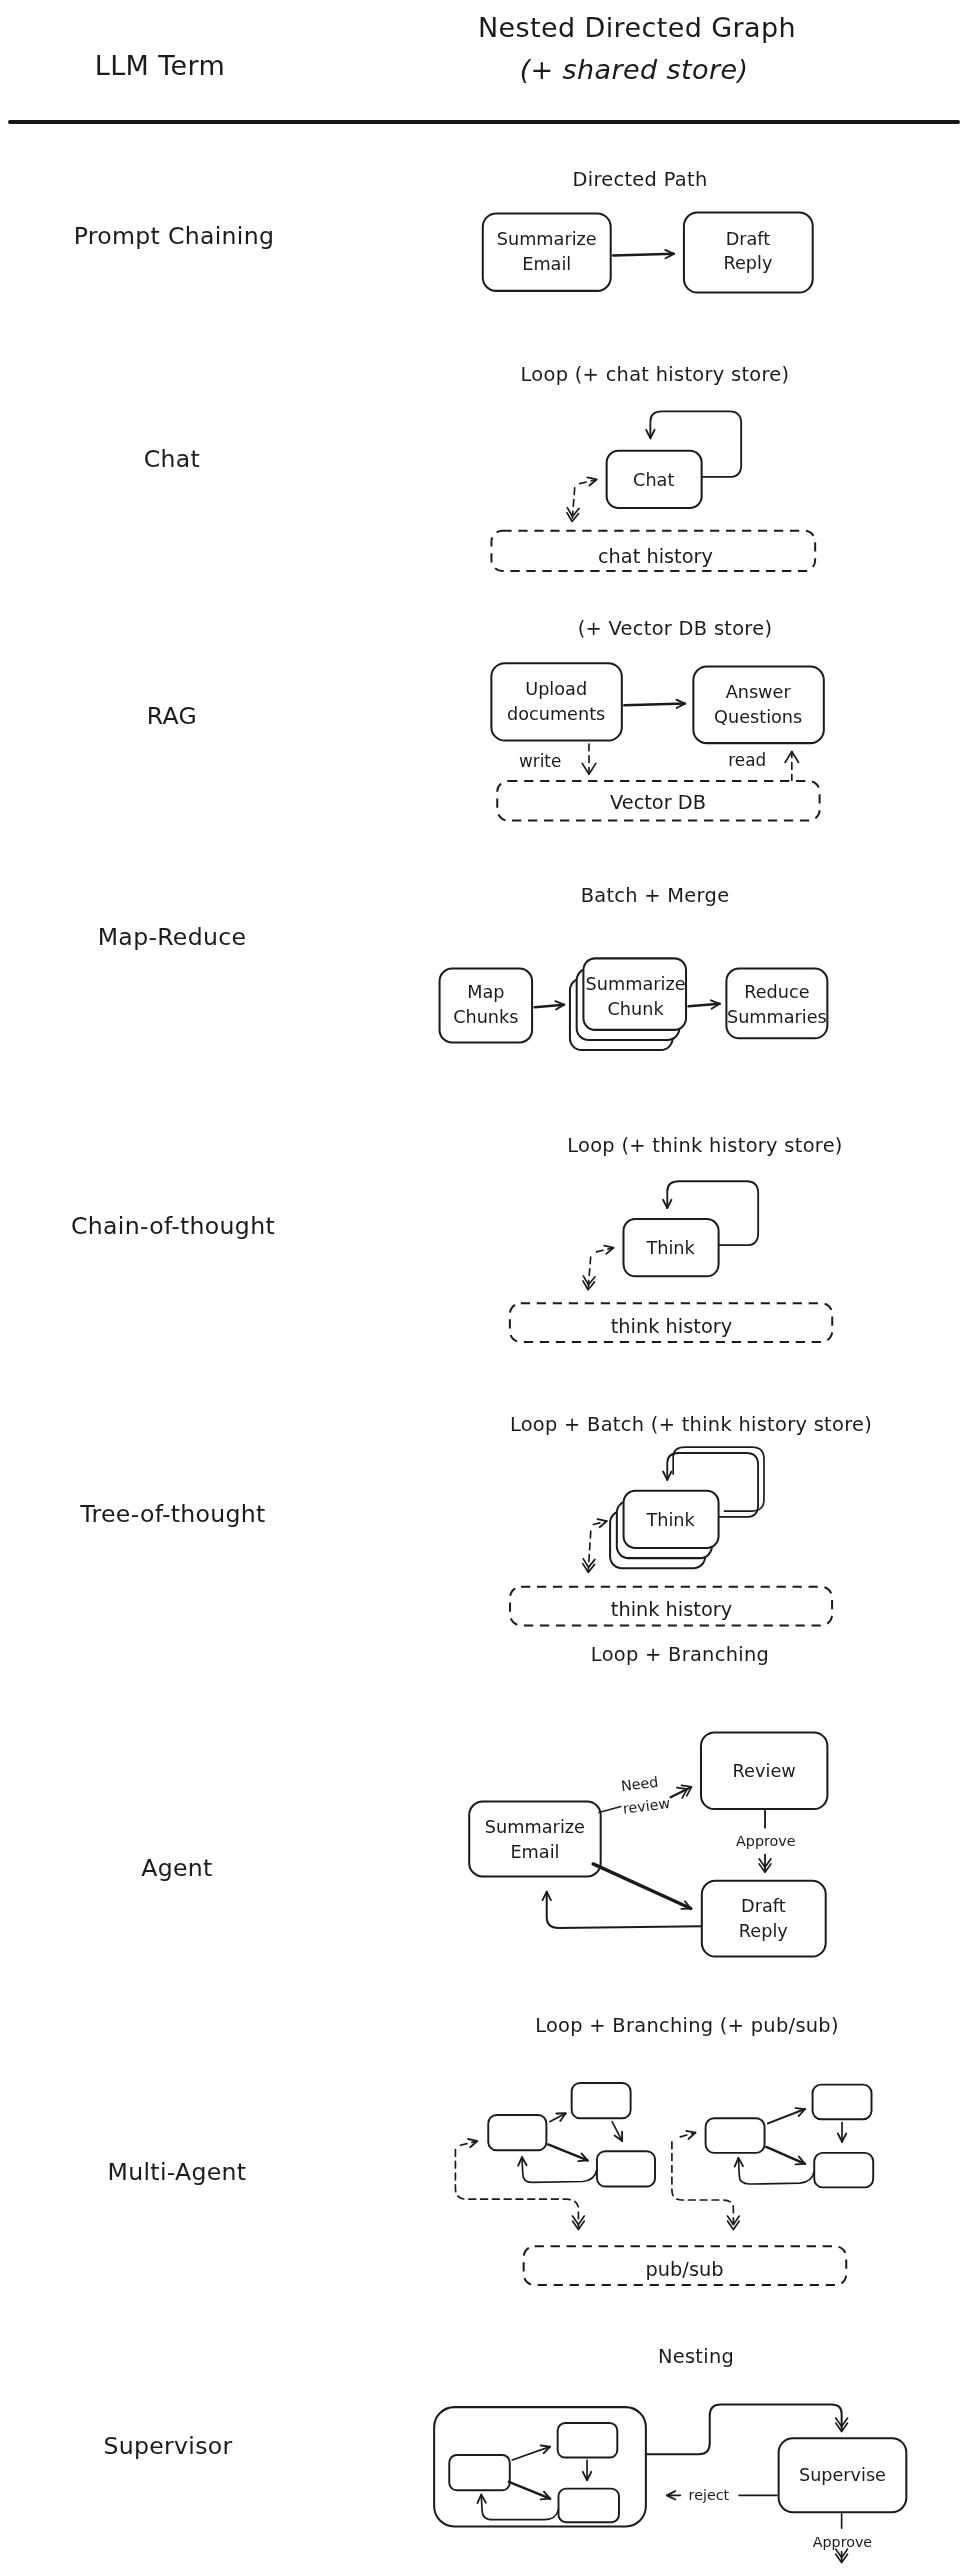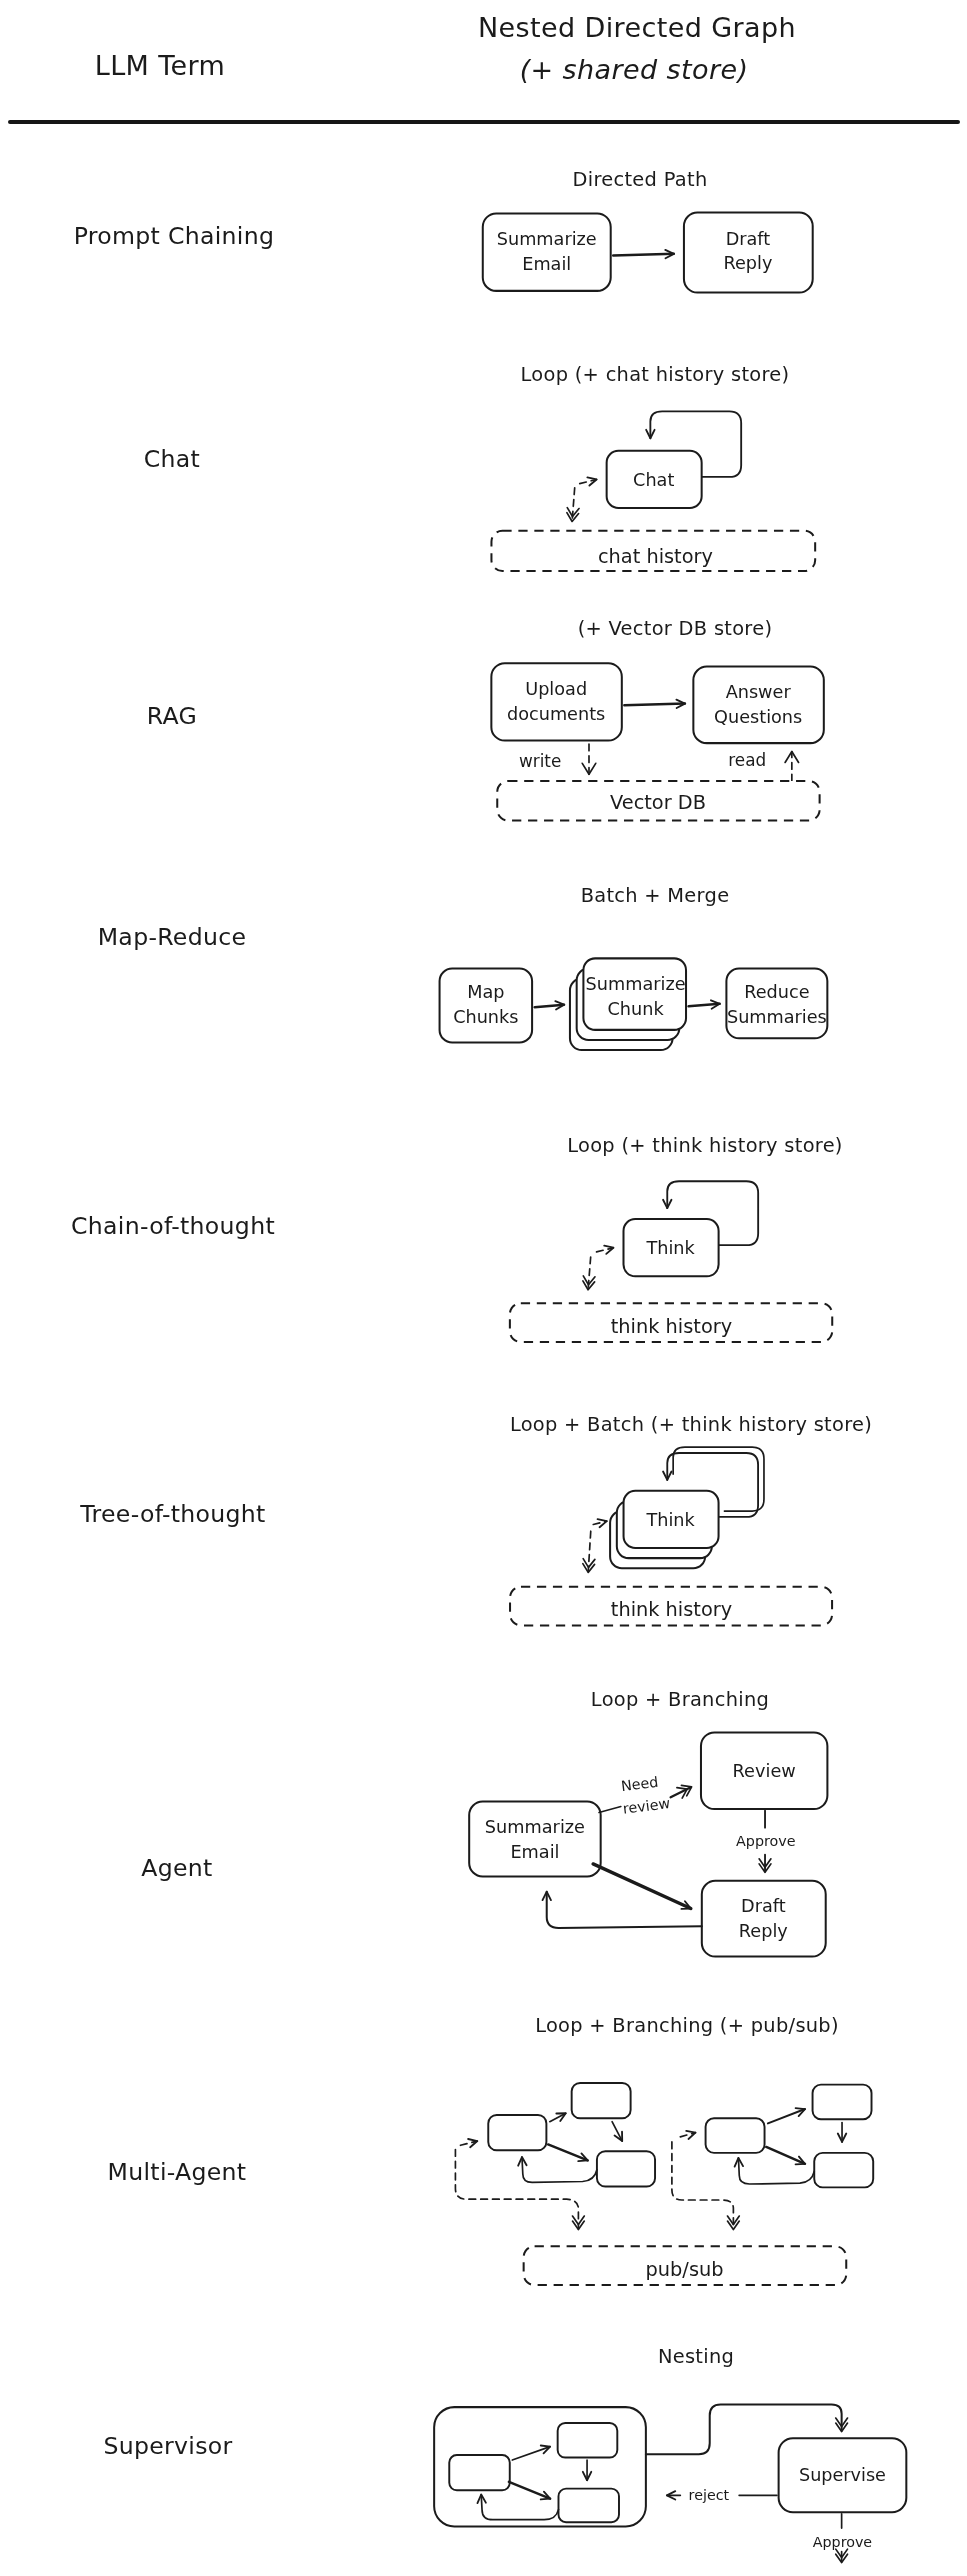--- a/index.html
+++ b/index.html
@@ -137,21 +137,21 @@
     <rect class="node" x="740" y="1770" width="113" height="68" rx="14"></rect>
     <text class="ntext" x="796" y="1812">Think</text>
     <path class="edge dash" d="M 704,1810 L 720,1806" stroke-width="2" marker-end="url(#ah)"></path>
     <path class="edge dash" d="M 701,1818 L 698,1866" stroke-width="2" marker-end="url(#ahv)"></path>
     <rect class="storebox" x="605" y="1884" width="383" height="46" rx="13"></rect>
     <text class="stext" x="797" y="1919">think history</text>
   </svg>
 
   
   <div class="abs term" style="left:177px;top:1836px;margin-top:32px;">Agent</div>
-  <div class="abs dtitle" style="left:680px;top:1699px;">Loop + Branching</div>
+  <div class="abs dtitle" style="left:680px;top:1654px;">Loop + Branching</div>
   <svg class="diagram" style="left:438px;top:1718px;" width="472" height="253" viewBox="520 2040 560 300">
     <rect class="node" x="832" y="2057" width="150" height="91" rx="16"></rect>
     <text class="ntext" x="907" y="2110">Review</text>
     <rect class="node" x="557" y="2139" width="156" height="89" rx="16"></rect>
     <text class="ntext" x="635" y="2176">Summarize</text>
     <text class="ntext" x="635" y="2206">Email</text>
     <rect class="node" x="833" y="2233" width="147" height="90" rx="16"></rect>
     <text class="ntext" x="906" y="2270">Draft</text>
     <text class="ntext" x="906" y="2300">Reply</text>
     <path class="edge" d="M 711,2152 L 737,2145" stroke-width="1.8"></path>

